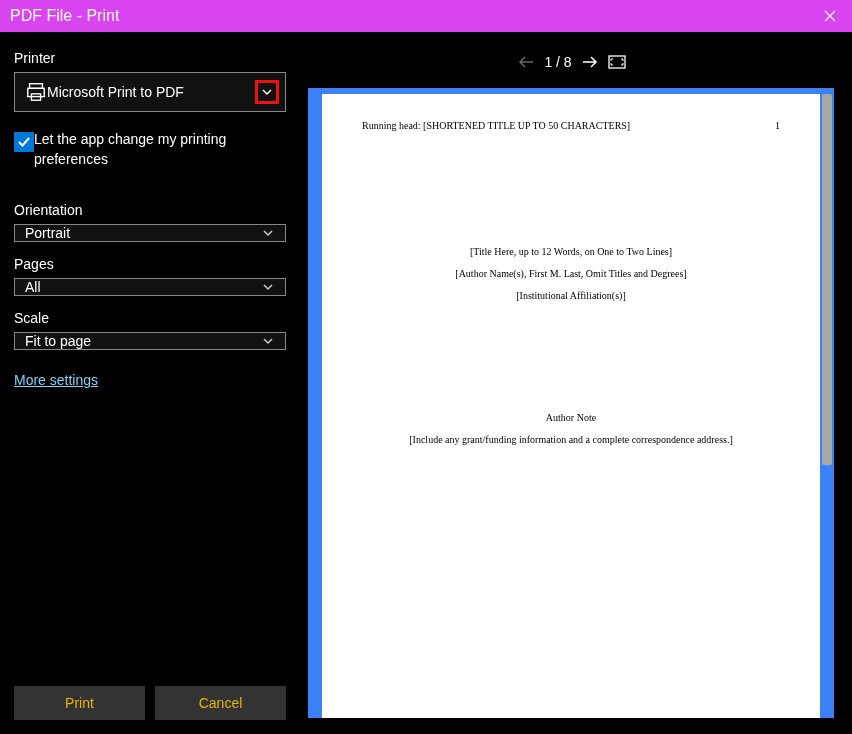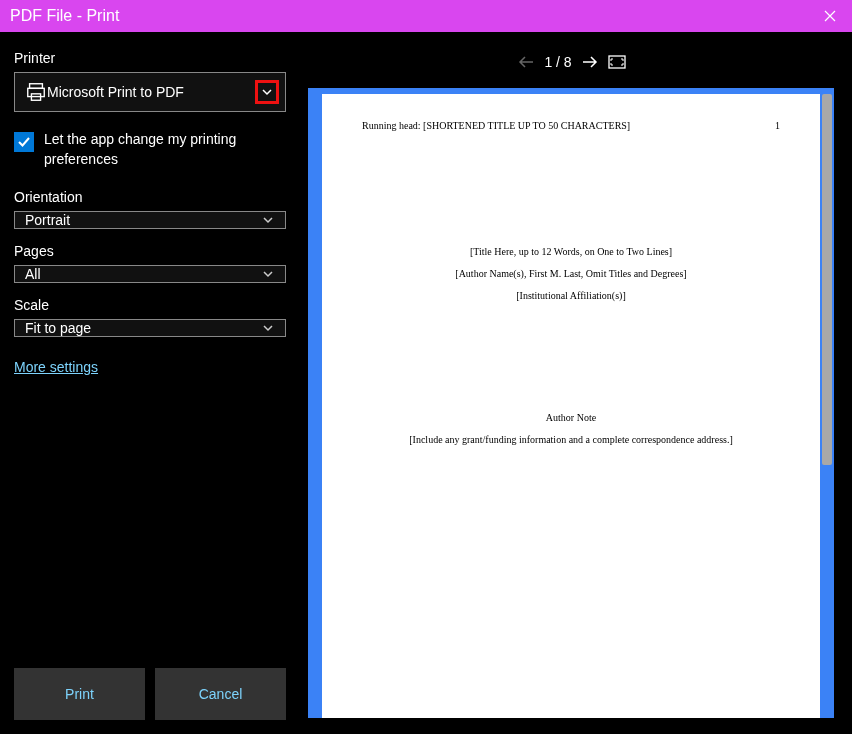--- a/index.html
+++ b/index.html
@@ -61,22 +61,22 @@
   }
   .highlight-red {
     border: 3px solid #e11;
     width: 24px; height: 24px;
     display:flex;align-items:center;justify-content:center;
     margin-right:-4px;
   }
   .checkbox-row {
     display: flex;
     align-items: flex-start;
-    gap: 10px;
-    margin-bottom: 20px;
+    gap: 0;
+    margin-bottom: 33px;
     margin-top: 4px;
   }
   .checkbox {
     width: 20px; height: 20px;
     background: #0078d7;
     display: flex; align-items: center; justify-content: center;
     flex-shrink: 0;
     margin-top: 2px;
   }
   .checkbox-label { font-size: 14px; line-height: 1.4; }
@@ -89,23 +89,23 @@
   }
   .spacer { flex: 1; }
   .button-row {
     display: flex;
     gap: 10px;
     margin-top: auto;
     margin-bottom: 4px;
   }
   .btn {
     flex: 1;
-    height: 52px;
+    height: 34px;
     background: #333;
-    color: #7dd3fc;
+    color: #eab308;
     display: flex; align-items: center; justify-content: center;
     font-size: 14px;
     cursor: pointer;
   }
   .right-panel {
     flex: 1;
     padding: 10px 18px 16px 8px;
     display: flex;
     flex-direction: column;
   }

